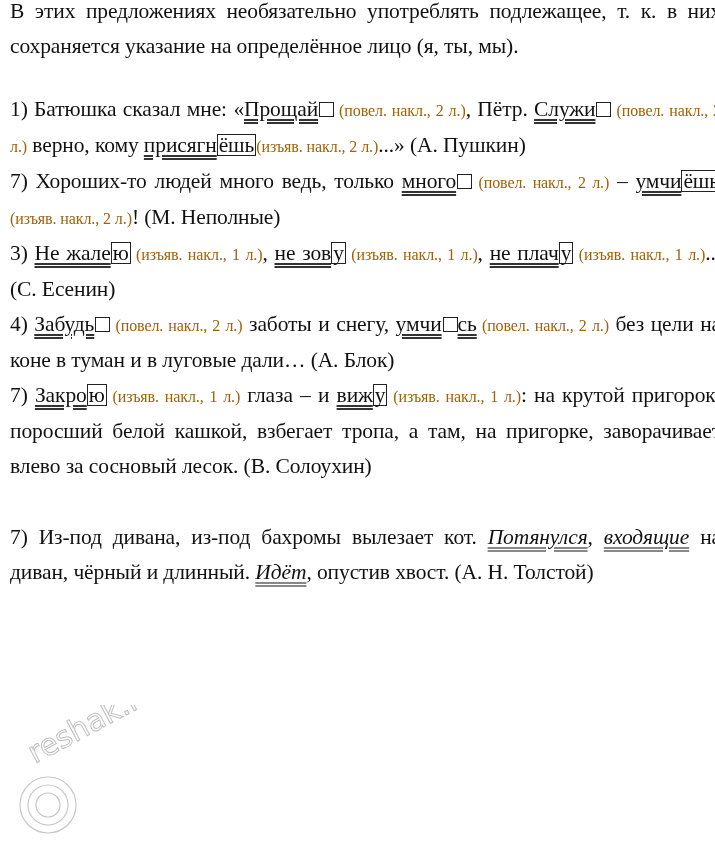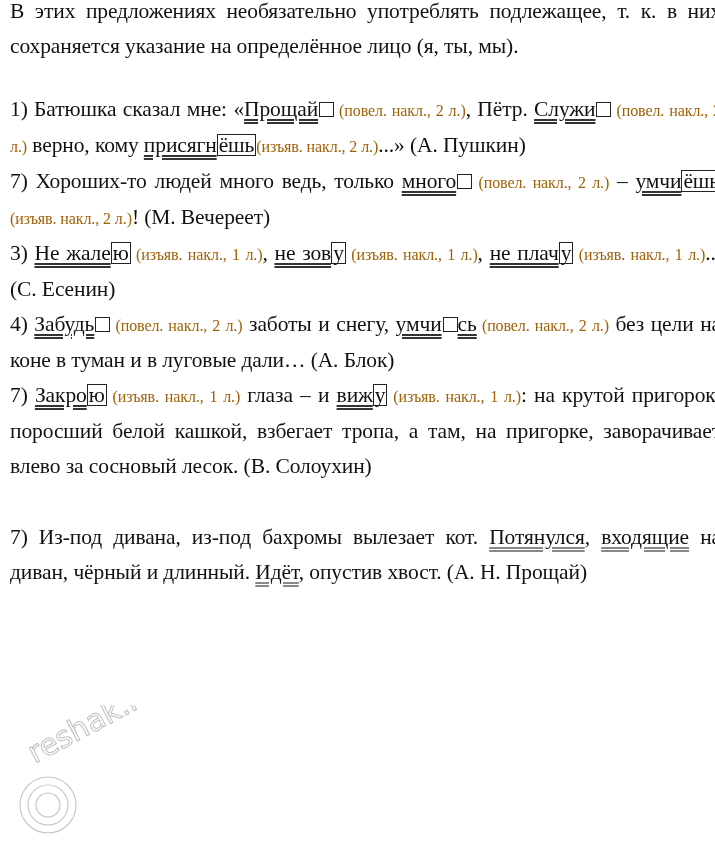--- a/index.html
+++ b/index.html
@@ -11,21 +11,21 @@
   .page { position: absolute; left: 8px; top: 0; width: 711px; padding: 0 2px; }
   .para {
     font-size: 21.5px; line-height: 35px; text-align: justify;
     margin: 0; letter-spacing: -0.1px;
   }
   .gap { height: 28px; }
   .pred {
     text-decoration: underline double; text-decoration-color: #333;
     text-underline-offset: 3px;
   }
-  .pred.light { text-decoration-color: #888; }
+  .pred.light { text-decoration-color: #888; font-style: italic; }
   .end {
     display: inline-block; border: 1.3px solid #222; line-height: 20px;
     padding: 0 1px; margin: 0 0 0 0; vertical-align: baseline;
   }
   .emptybox {
     display: inline-block; width: 15px; height: 15px; border: 1.5px solid #222;
     vertical-align: -1px; margin-left: 1px; box-sizing: border-box;
   }
   .ann { font-size: 16px; color: #a16207; }
   .wm {
@@ -35,29 +35,29 @@
 </style>
 </head>
 <body>
 
 <div class="page">
   <p class="para" style="margin-top:-6px;">В этих предложениях необязательно употреблять подлежащее, т. к. в них сохраняется указание на определённое лицо (я, ты, мы).</p>
   <div class="gap"></div>
 
   <div id="sentences">
       <p class="para"><span>1) Батюшка сказал мне: «</span><span class="pred"><span>Прощай</span><span class="emptybox"></span></span><span class="ann"> (повел. накл., 2 л.)</span><span>, Пётр. </span><span class="pred"><span>Служи</span><span class="emptybox"></span></span><span class="ann"> (повел. накл., 2 л.)</span><span> верно, кому </span><span class="pred"><span>присягн</span><span class="end">ёшь</span></span><span class="ann">(изъяв. накл., 2 л.)</span><span>...» (А. Пушкин)</span></p>
-      <p class="para"><span>7) Хороших-то людей много ведь, только </span><span class="pred"><span>много</span><span class="emptybox"></span></span><span class="ann">  (повел. накл., 2 л.)</span><span> – </span><span class="pred"><span>умчи</span><span class="end">ёшь</span></span><span class="ann">  (изъяв. накл., 2 л.)</span><span>! (М. Вечереет)</span></p>
+      <p class="para"><span>7) Хороших-то людей много ведь, только </span><span class="pred"><span>много</span><span class="emptybox"></span></span><span class="ann">  (повел. накл., 2 л.)</span><span> – </span><span class="pred"><span>умчи</span><span class="end">ёшь</span></span><span class="ann">  (изъяв. накл., 2 л.)</span><span>! (М. Неполные)</span></p>
       <p class="para"><span>3)  </span><span class="pred"><span>Не жале</span><span class="end">ю</span></span><span class="ann"> (изъяв. накл., 1 л.)</span><span>, </span><span class="pred"><span>не зов</span><span class="end">у</span></span><span class="ann"> (изъяв. накл., 1 л.)</span><span>, </span><span class="pred"><span>не плач</span><span class="end">у</span></span><span class="ann">   (изъяв. накл., 1 л.)</span><span>... (С. Есенин)</span></p>
       <p class="para"><span>4) </span><span class="pred"><span>Забудь</span><span class="emptybox"></span></span><span class="ann">  (повел. накл., 2 л.)</span><span> заботы и снегу,  </span><span class="pred"><span>умчи</span><span class="emptybox"></span><span>сь</span></span><span class="ann">  (повел. накл., 2 л.)</span><span> без цели на коне в туман и в луговые дали… (А. Блок)</span></p>
       <p class="para"><span>7)  </span><span class="pred"><span>Закро</span><span class="end">ю</span></span><span class="ann">  (изъяв. накл., 1 л.)</span><span> глаза – и  </span><span class="pred"><span>виж</span><span class="end">у</span></span><span class="ann">  (изъяв. накл., 1 л.)</span><span>: на крутой пригорок, поросший белой кашкой, взбегает тропа, а там, на пригорке, заворачивает влево за сосновый лесок. (В. Солоухин)</span></p>
     </div>
 
   <div class="gap" style="height:36px"></div>
   <div id="incomplete">
-      <p class="para"><span>7) Из-под дивана, из-под бахромы вылезает кот. </span><span class="pred light"><span>Потянулся</span></span><span>, </span><span class="pred light"><span>входящие</span></span><span> на диван, чёрный и длинный. </span><span class="pred light"><span>Идёт</span></span><span>, опустив хвост. (А. Н. Прощай)</span></p>
+      <p class="para"><span>7) Из-под дивана, из-под бахромы вылезает кот. </span><span class="pred light"><span>Потянулся</span></span><span>, </span><span class="pred light"><span>входящие</span></span><span> на диван, чёрный и длинный. </span><span class="pred light"><span>Идёт</span></span><span>, опустив хвост. (А. Н. Толстой)</span></p>
     </div>
 </div>
 
 <svg class="wm" viewBox="0 0 160 130">
   <circle cx="38" cy="100" r="28" fill="none" stroke="#9a9a9a" stroke-width="1.2"></circle>
   <circle cx="38" cy="100" r="20" fill="none" stroke="#9a9a9a" stroke-width="1.2"></circle>
   <circle cx="38" cy="100" r="12" fill="none" stroke="#9a9a9a" stroke-width="1.2"></circle>
   <text id="wm-text" x="20" y="40" transform="rotate(-28 60 40)" font-family="DejaVu Sans, sans-serif" font-size="30" fill="none" stroke="#8a8a8a" stroke-width="1">reshak.ru</text>
 </svg>
 

